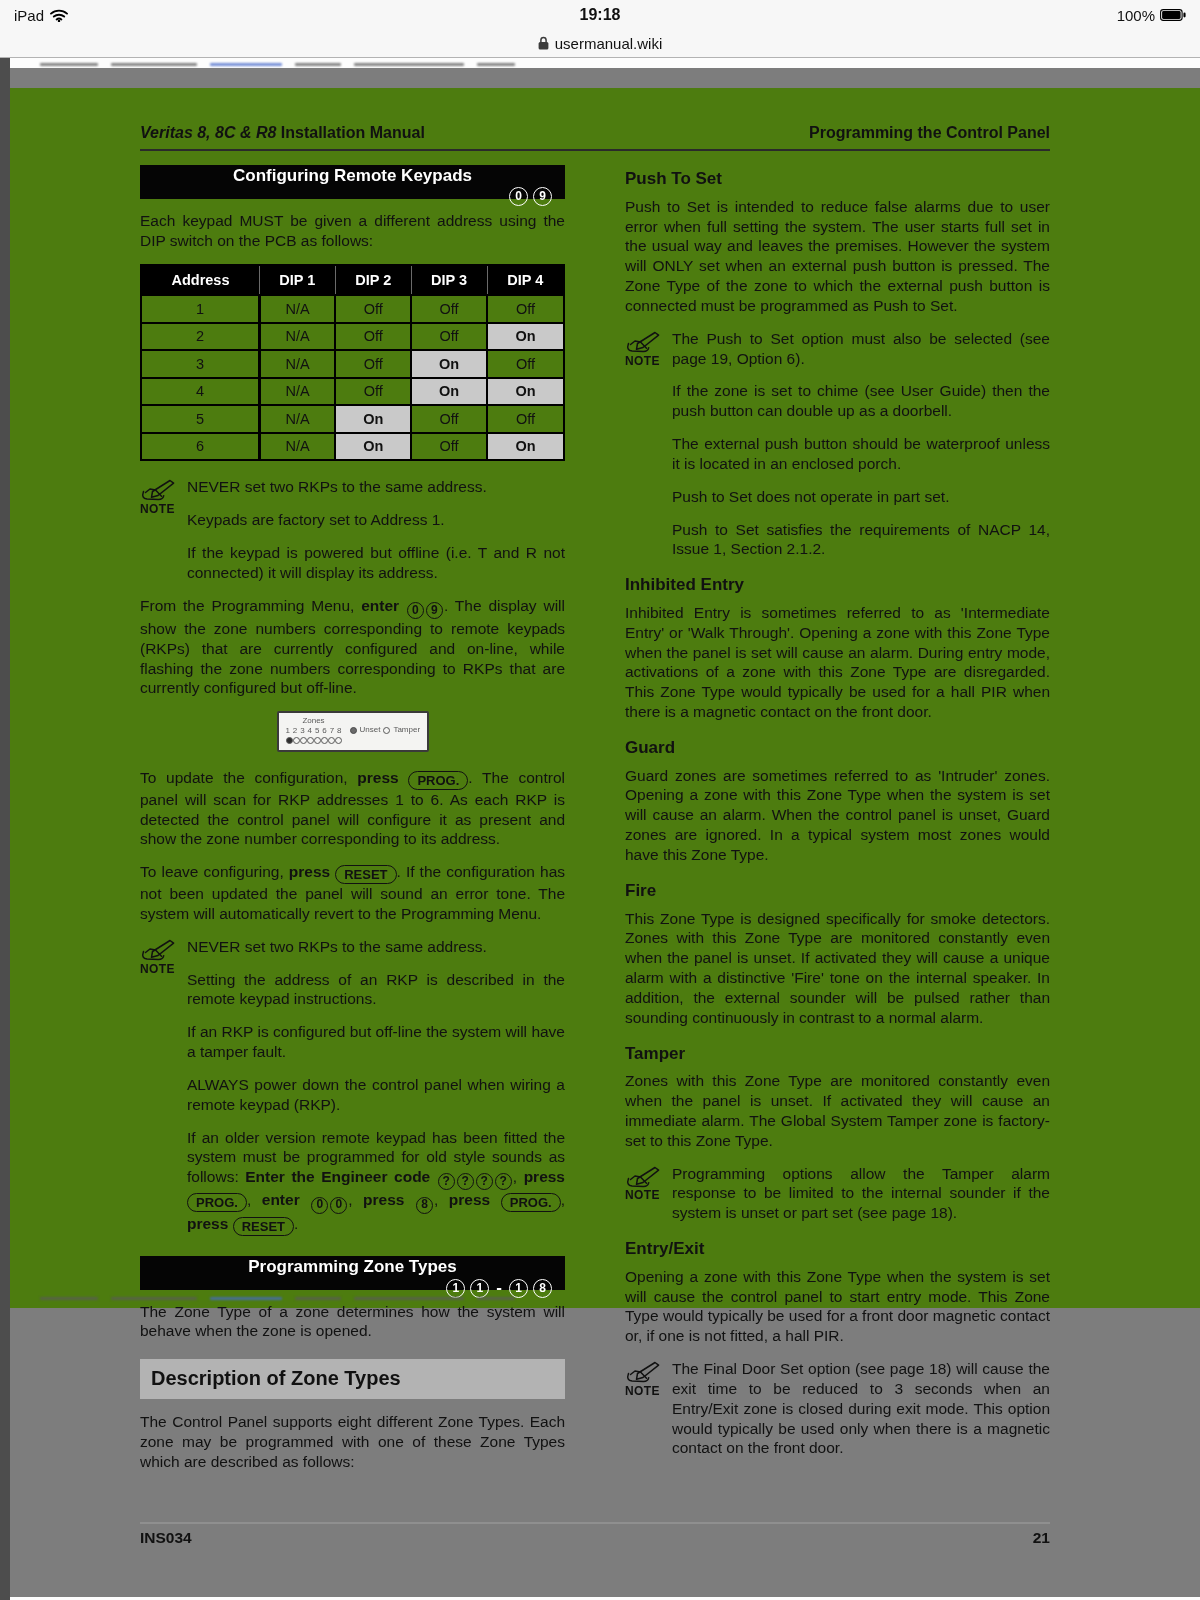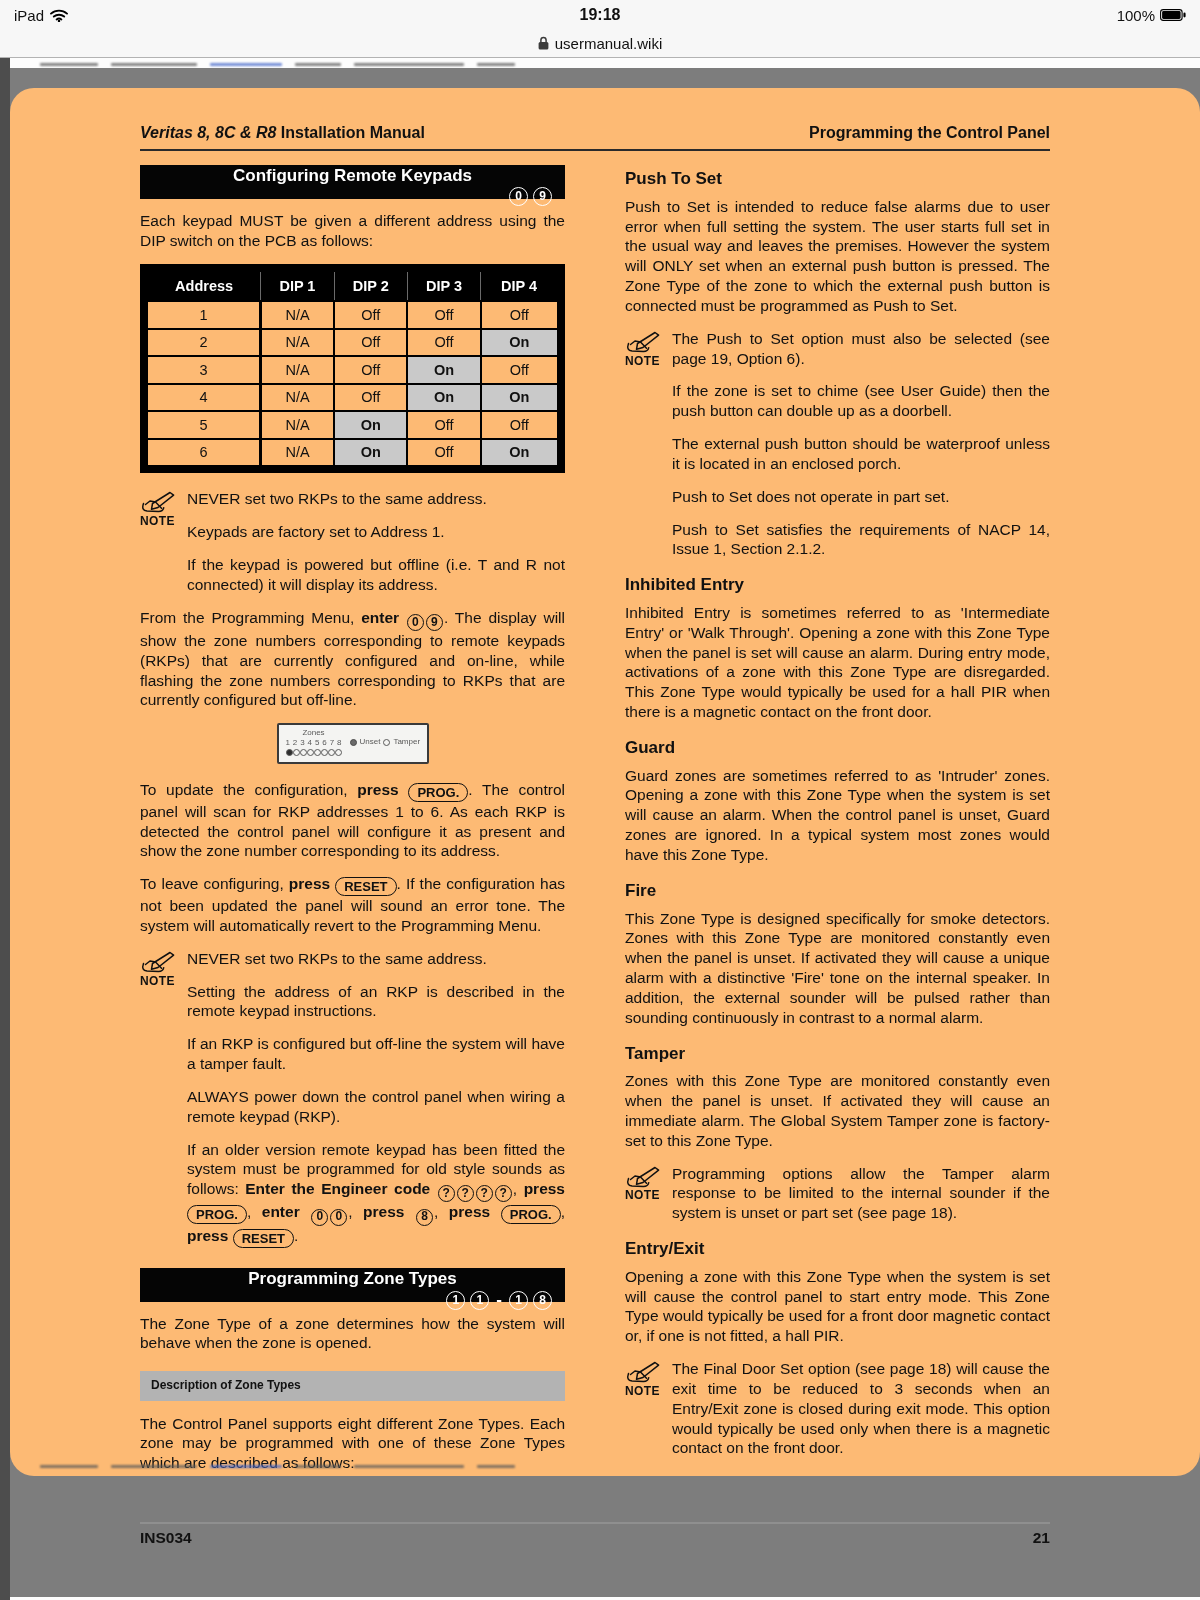--- a/index.html
+++ b/index.html
@@ -19,21 +19,21 @@
   .viewer{position:relative;height:1543px;background:#7d7d7d;overflow:hidden;}
   .left-edge{position:absolute;left:0;top:0;width:10px;height:100%;background:#4d4d4d;}
   .page-prev{position:absolute;left:10px;right:0;top:0;height:10px;background:#fdfdfd;}
   .page-next{position:absolute;left:10px;right:0;top:1539px;height:4px;background:#fdfdfd;}
   .blur-line{position:absolute;left:30px;height:5px;filter:blur(1.2px);display:flex;gap:13px;align-items:center;}
   .blur-line i{display:block;height:3px;background:#5a5a5a;border-radius:1px;opacity:.75;}
   .blur-line i.blue{background:#4668c9;}
   .page-prev .blur-line{bottom:1px;}
   .page .blur-line{bottom:7px;}
 
-  .page{position:absolute;left:10px;top:30px;width:1190px;height:1388px;background:#fdba74;border-radius:24px;}
+  .page{position:absolute;left:10px;top:30px;width:1190px;height:1220px;background:#4d7c0f;}
   .page-inner{position:relative;height:100%;box-sizing:border-box;padding:36px 150px 0 130px;}
 
   .doc-header{display:flex;justify-content:space-between;align-items:baseline;
               font-size:16px;font-weight:bold;padding-bottom:7px;border-bottom:2px solid #2a2a2a;}
   .cols{display:flex;gap:60px;margin-top:14px;}
   .col{width:425px;flex:none;font-size:15.5px;line-height:1.28;}
 
   .para{margin:0 0 13px;text-align:justify;}
 
   
@@ -46,21 +46,21 @@
 
   
   .key{display:inline-flex;align-items:center;justify-content:center;width:17px;height:17px;
        border:1.7px solid #111;border-radius:50%;font-weight:bold;font-size:12px;
        vertical-align:-3px;margin:0 1px;box-sizing:border-box;}
   .pill{display:inline-block;border:1.7px solid #111;border-radius:11px;padding:0 8px;
         font-weight:bold;font-size:13px;line-height:17px;vertical-align:-2px;}
   .dash{font-weight:bold;margin:0 3px;}
 
   
-  table.dip{border-collapse:collapse;width:100%;margin:2px 0 16px;font-size:14.5px;border:8px solid #000000;}
+  table.dip{border-collapse:collapse;width:100%;margin:2px 0 16px;font-size:14.5px;border:2px solid #000000;}
   .dip th{background:#000;color:#fff;font-weight:bold;padding:5px 0;border:1px solid #6a6a6a;border-bottom:2px solid #000;}
   .dip th:first-child{width:28%;}
   .dip td{border:2px solid #000;text-align:center;padding:3.5px 0;}
   .dip td:first-child{border-right:3px solid #000;}
   .dip td.on{background:#c9c9c9;font-weight:bold;}
 
   
   .note{display:flex;margin:3px 0 13px;}
   .note-icon-col{width:47px;flex:none;padding-top:1px;}
   .note-word{font-size:12px;font-weight:bold;letter-spacing:.4px;margin-top:-4px;margin-left:0;}
@@ -75,21 +75,21 @@
   .z-title{font-size:8px;text-align:center;line-height:1.1;}
   .z-nums{display:flex;justify-content:space-between;font-size:8px;line-height:1.2;}
   .z-leds{display:flex;justify-content:space-between;margin-top:1px;}
   .z-led{width:7px;height:7px;border:1.2px solid #5a5a5a;border-radius:50%;box-sizing:border-box;}
   .z-led.on{background:#2e2e2e;}
   .z-right{font-size:8px;display:flex;flex-direction:row;justify-content:flex-end;gap:3px;}
   .z-row{display:flex;align-items:center;gap:3px;line-height:1;}
   .z-dot{width:7px;height:7px;border:1.2px solid #5a5a5a;border-radius:50%;box-sizing:border-box;}
   .z-dot.on{background:#6a6a6a;border-color:#4a4a4a;}
 
-  .gray-banner{background:#b3b3b3;font-weight:bold;font-size:12px;padding:7px 11px;margin:18px 0 13px;}
+  .gray-banner{background:#b3b3b3;font-weight:bold;font-size:20px;padding:7px 11px;margin:18px 0 13px;}
 
   .rc-h{font-weight:bold;font-size:17px;margin:3px 0 7px;}
   .para + .rc-h, .note + .rc-h{margin-top:15px;}
 
   .doc-footer{position:absolute;left:130px;right:150px;top:1434px;border-top:2px solid #8f8f8f;
               padding-top:5px;display:flex;justify-content:space-between;font-weight:bold;font-size:15.5px;}
 </style>
 </head>
 <body>
 

